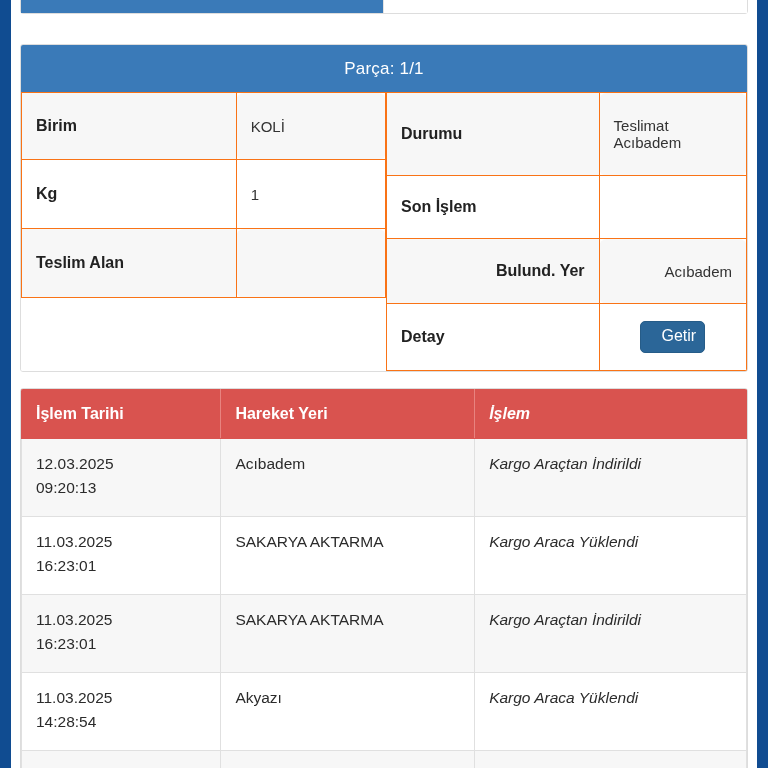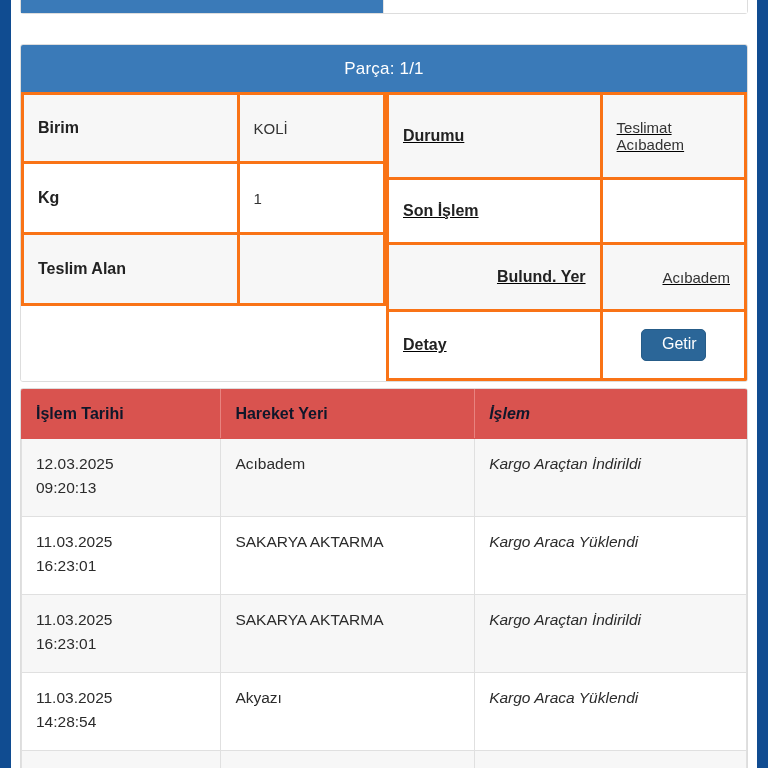--- a/index.html
+++ b/index.html
@@ -86,30 +86,30 @@
     line-height: 47px;
     height: 47px;
     letter-spacing: 0.2px;
   }
   .card-body {
     display: flex;
     padding: 0;
     background: #ffffff;
   }
   .col-left  { width: 366px; box-sizing: border-box; padding: 0; }
-  .col-right { width: 362px; box-sizing: border-box; padding: 0; text-decoration: underline; }
+  .col-right { width: 362px; box-sizing: border-box; padding: 0; }
 
   table.kv {
     width: 100%;
     border-collapse: collapse;
     table-layout: fixed;
     font-size: 15.5px;
   }
   table.kv td {
-    border: 3px solid #f97316;
+    border: 1px solid #f97316;
     padding: 12px 14px;
     vertical-align: middle;
     color: #2b2b2b;
   }
   table.kv td.k {
     font-weight: bold;
     width: 51%;
     color: #222222;
     font-size: 16px;
   }
@@ -158,21 +158,21 @@
     overflow: hidden;
   }
   table.hist {
     width: 100%;
     border-collapse: collapse;
     table-layout: fixed;
     font-size: 15.5px;
   }
   table.hist thead th {
     background: #d9534f;
-    color: #0f172a;
+    color: #ffffff;
     text-align: left;
     font-weight: bold;
     font-size: 16px;
     padding: 15px 14px;
     border: 1px solid #d9534f;
     border-right-color: #e8837f;
     height: 27px;
     box-sizing: border-box;
   }
   table.hist thead th:last-child { border-right-color: #d9534f; }

